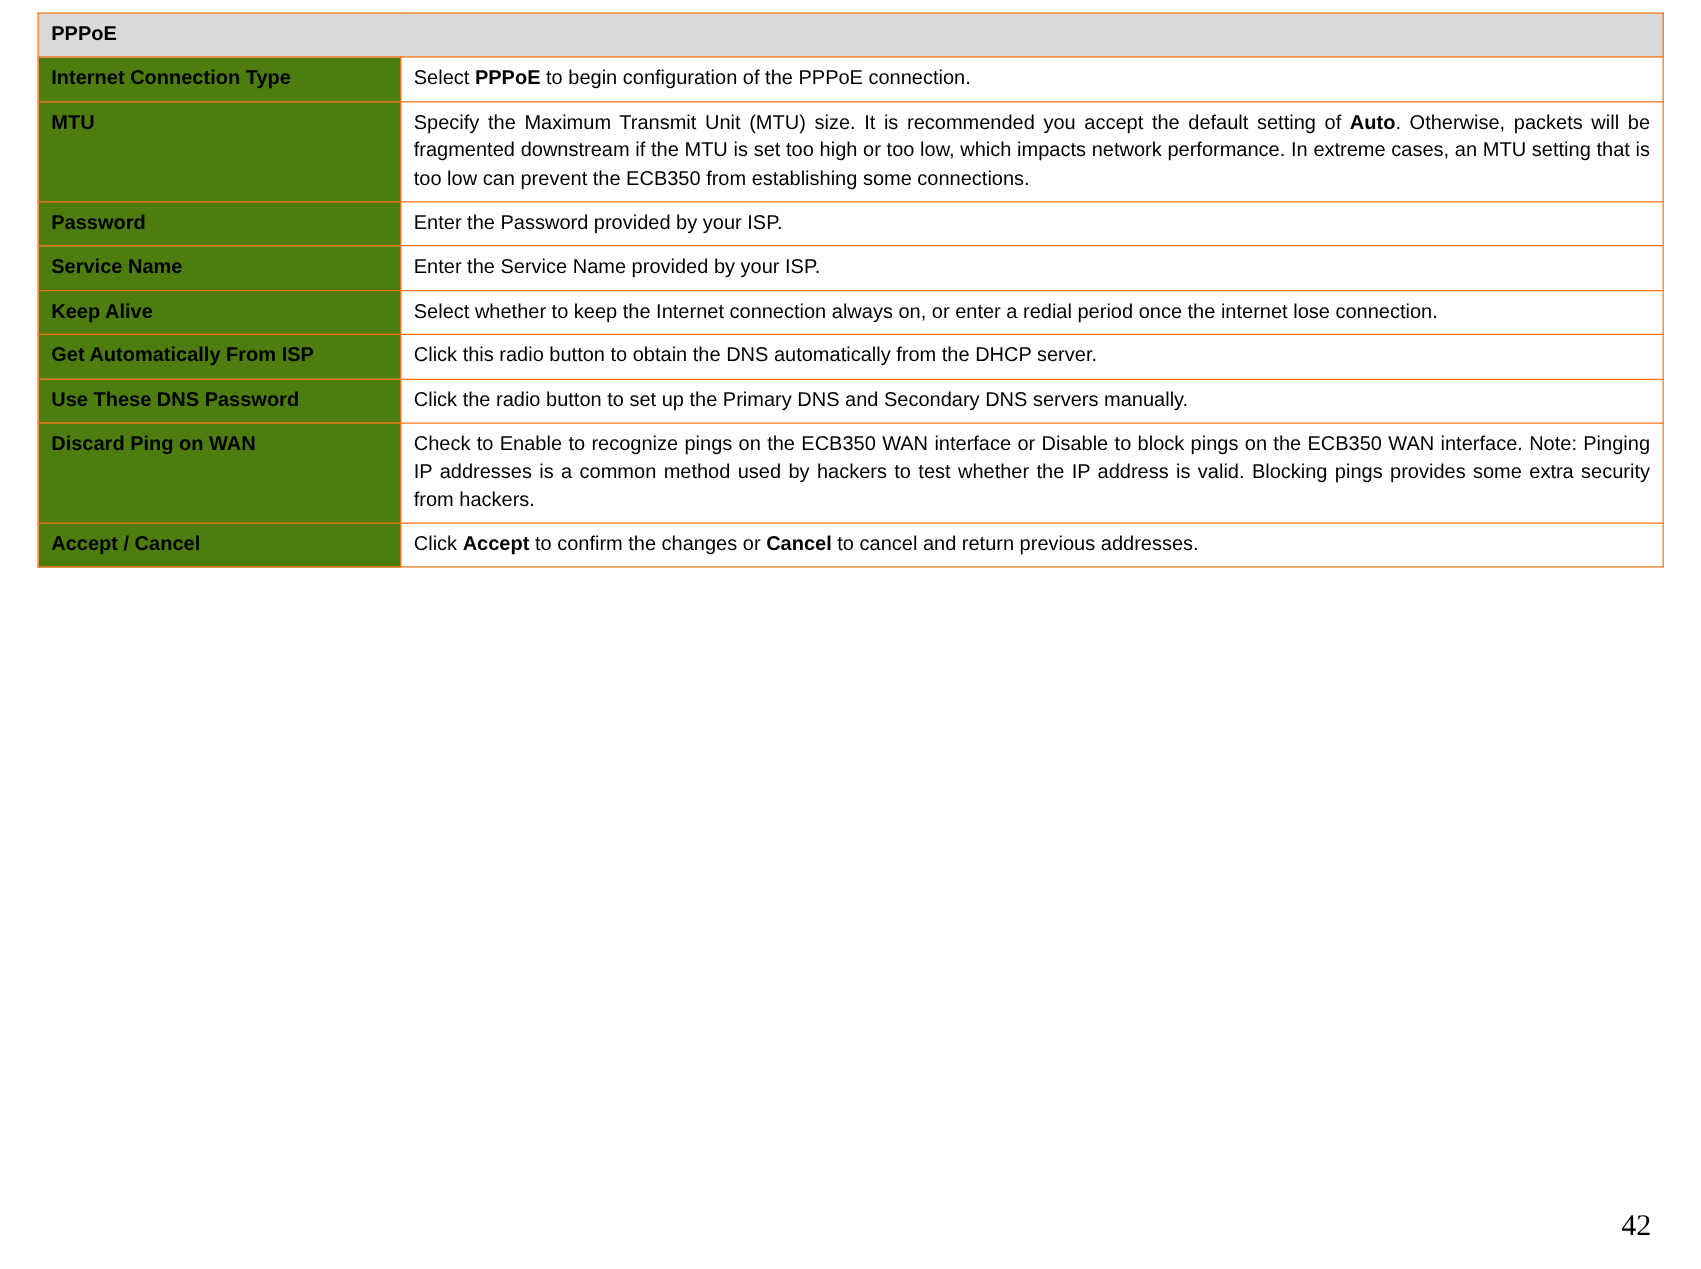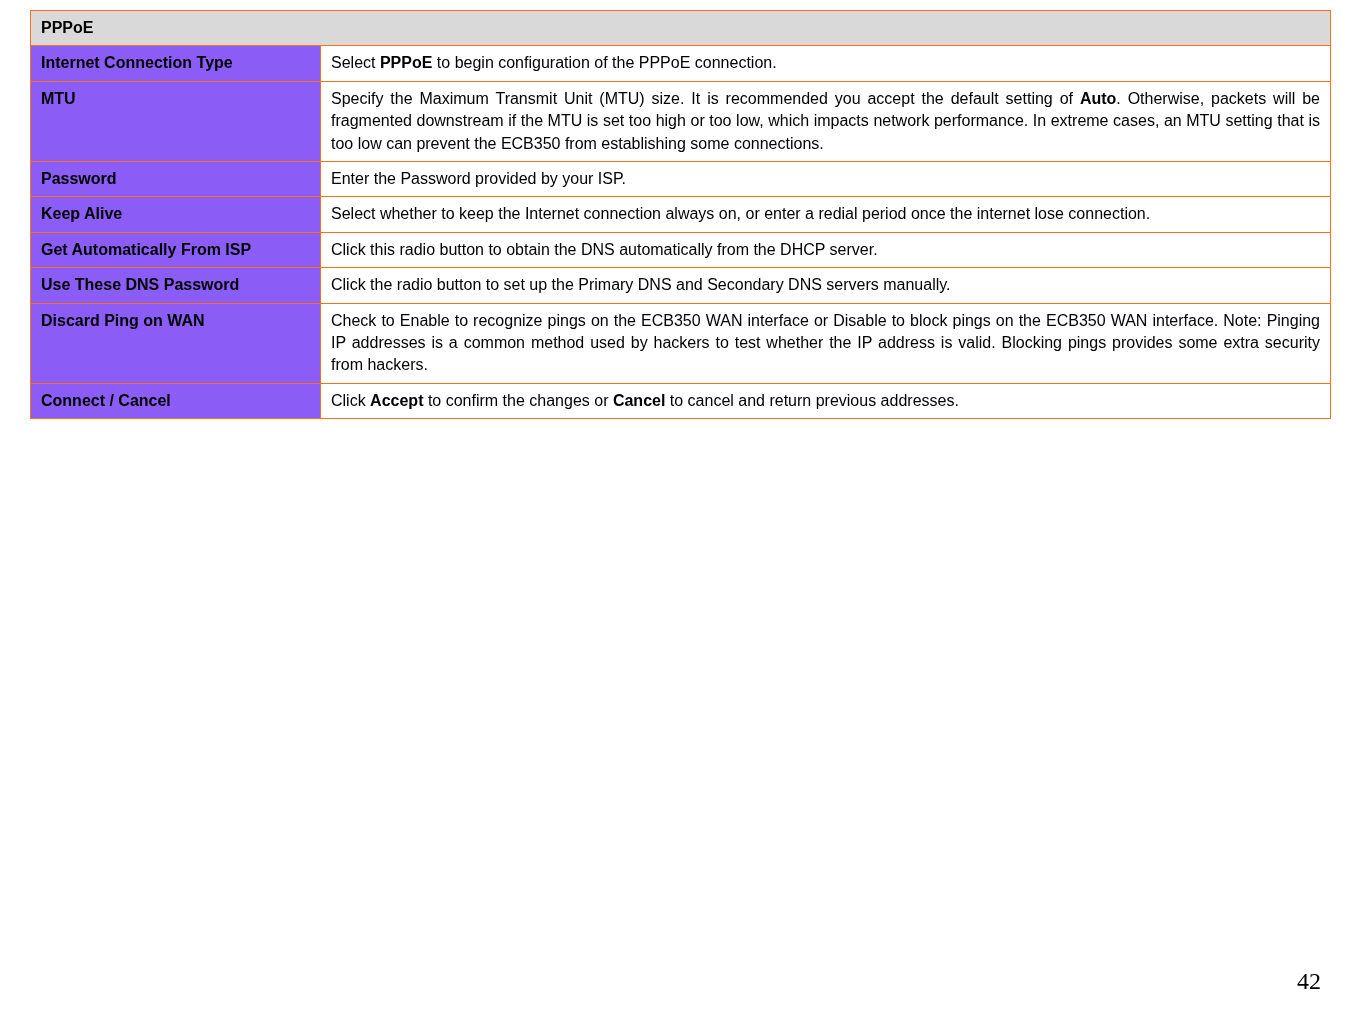--- a/index.html
+++ b/index.html
@@ -26,21 +26,21 @@
       vertical-align: top;
       text-align: left;
       font-size: 16px;
       line-height: 1.4;
     }
     .header-row td {
       background: #d9d9d9;
       font-weight: bold;
     }
     .label-cell {
-      background: #8b5cf6;
+      background: #4d7c0f;
       font-weight: bold;
       width: 290px;
       margin-left: 46px;
     }
     .desc-cell {
       text-align: justify;
     }
     .page-number {
       position: absolute;
       bottom: 20px;
@@ -72,20 +72,24 @@
     <td class="label-cell">MTU</td>
     <td class="desc-cell"><span>Specify the Maximum Transmit Unit (MTU) size. It is recommended you accept the default setting of </span><b>Auto</b><span>. Otherwise, packets will be fragmented downstream if the MTU is set too high or too low, which impacts network performance. In extreme cases, an MTU setting that is too low can prevent the ECB350 from establishing some connections.</span></td>
   </tr>
 
 
   <tr>
     <td class="label-cell">Password</td>
     <td class="desc-cell">Enter the Password provided by your ISP.</td>
   </tr>
 
+  <tr>
+    <td class="label-cell">Service Name</td>
+    <td class="desc-cell">Enter the Service Name provided by your ISP.</td>
+  </tr>
 
 
   <tr>
     <td class="label-cell">Keep Alive</td>
     <td class="desc-cell">Select whether to keep the Internet connection always on, or enter a redial period once the internet lose connection.</td>
   </tr>
 
   <tr>
     <td class="label-cell">Get Automatically From ISP</td>
     <td class="desc-cell">Click this radio button to obtain the DNS automatically from the DHCP server.</td>
@@ -95,19 +99,19 @@
     <td class="label-cell">Use These DNS Password</td>
     <td class="desc-cell">Click the radio button to set up the Primary DNS and Secondary DNS servers manually.</td>
   </tr>
 
   <tr>
     <td class="label-cell">Discard Ping on WAN</td>
     <td class="desc-cell">Check to Enable to recognize pings on the ECB350 WAN interface or Disable to block pings on the ECB350 WAN interface. Note: Pinging IP addresses is a common method used by hackers to test whether the IP address is valid. Blocking pings provides some extra security from hackers.</td>
   </tr>
 
   <tr>
-    <td class="label-cell">Connect / Cancel</td>
+    <td class="label-cell">Accept / Cancel</td>
     <td class="desc-cell"><span>Click </span><b>Accept</b><span> to confirm the changes or </span><b>Cancel</b><span> to cancel and return previous addresses.</span></td>
   </tr>
 </tbody>
   </table>
 
 <div class="page-number">42</div>
 
 </body></html>

